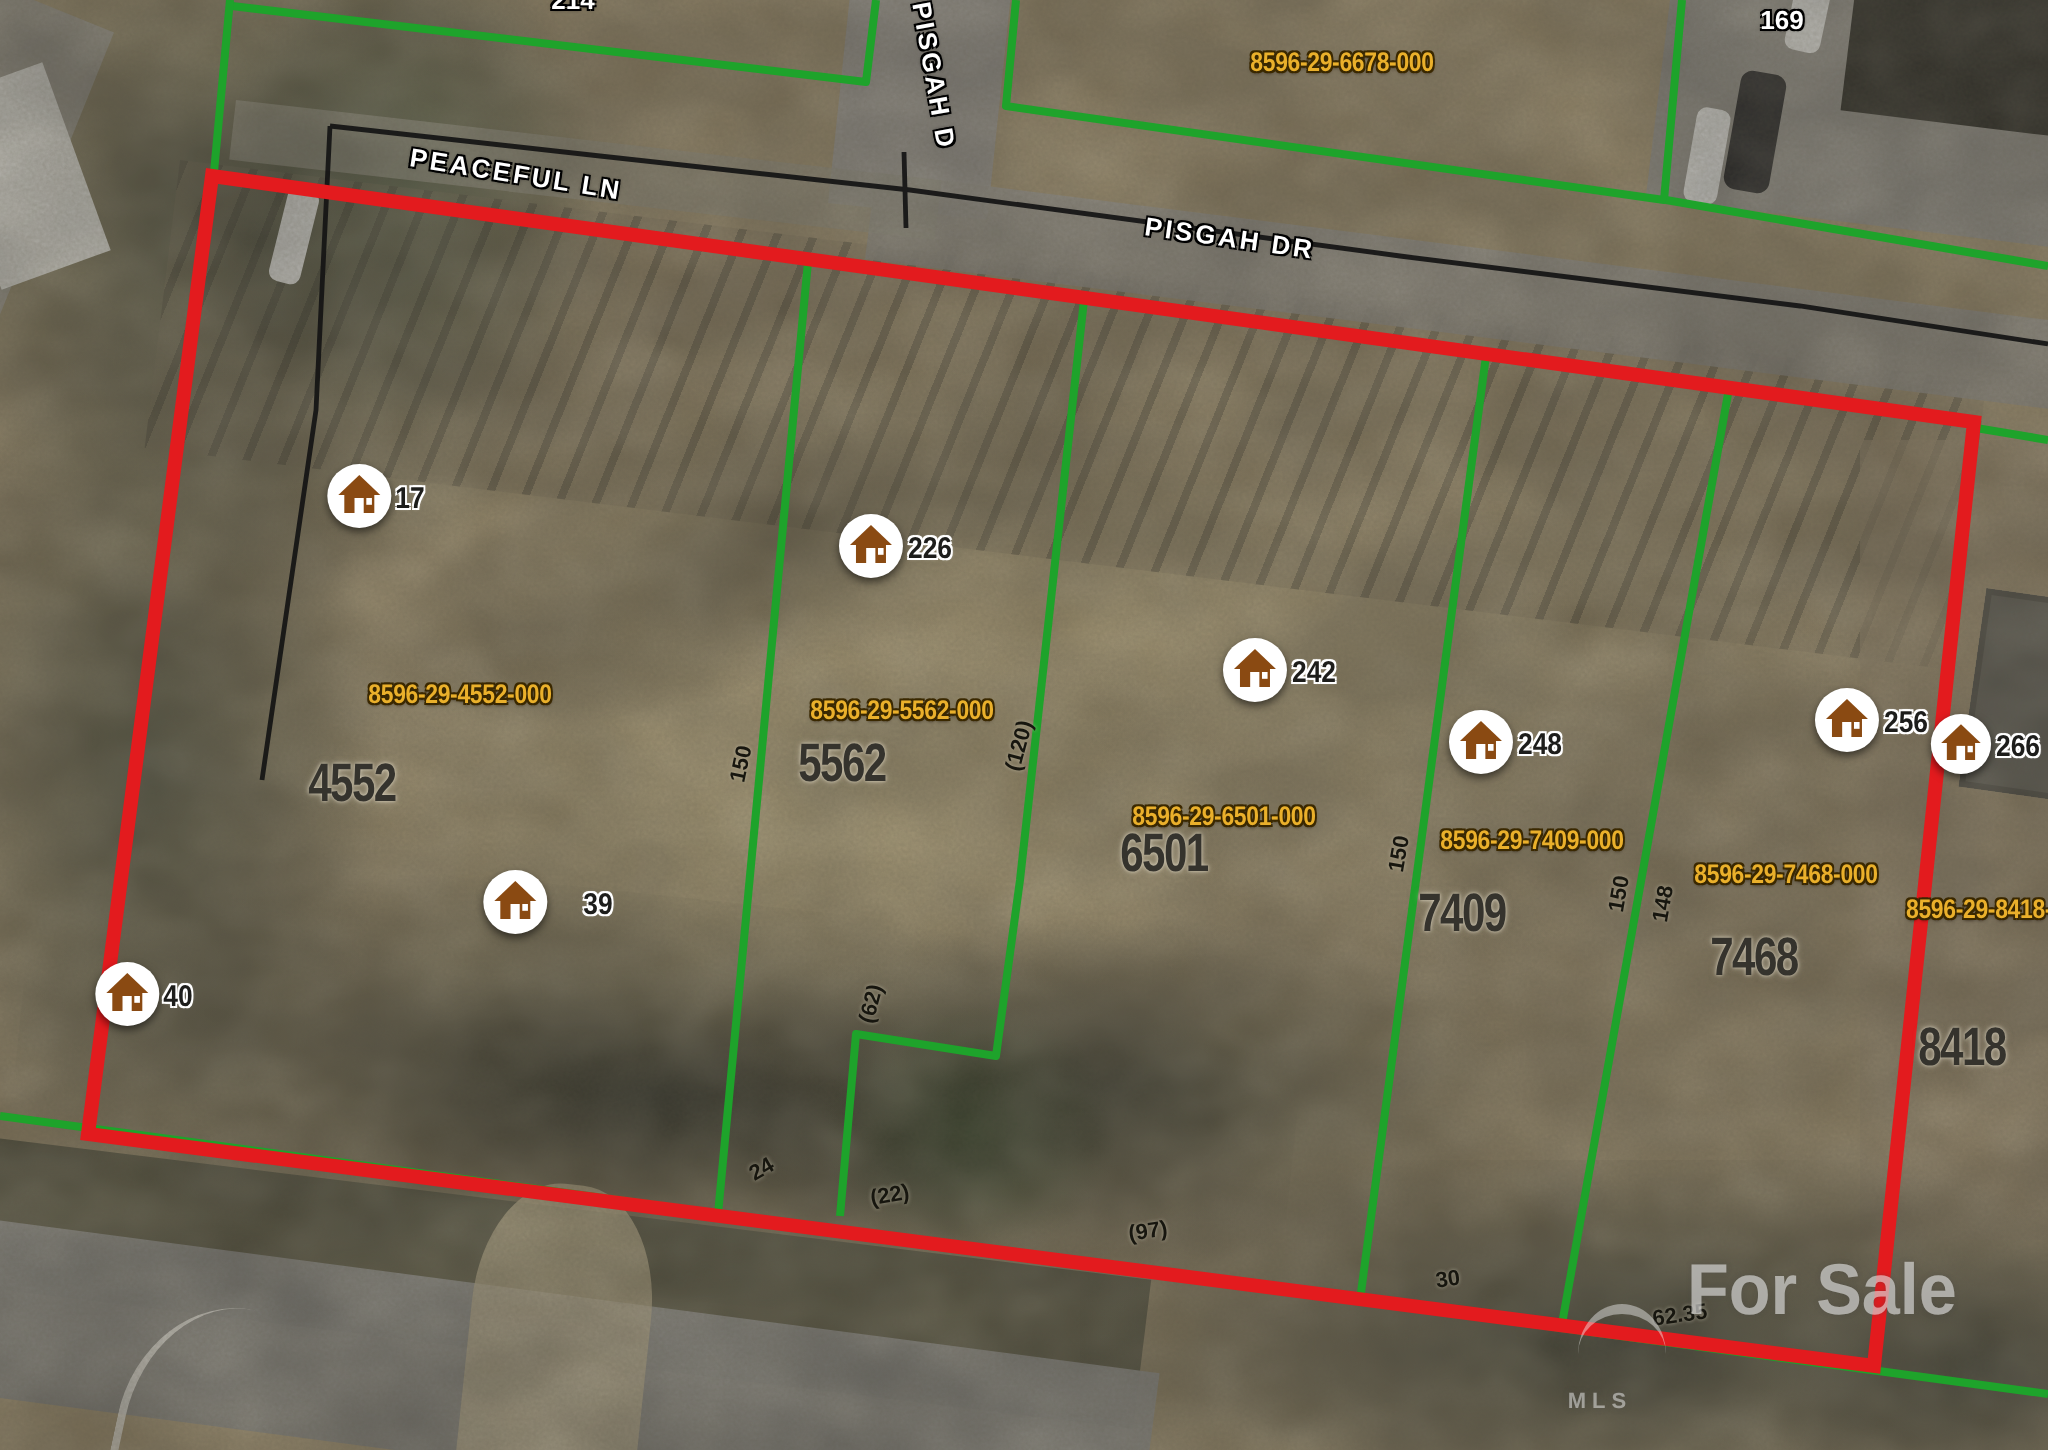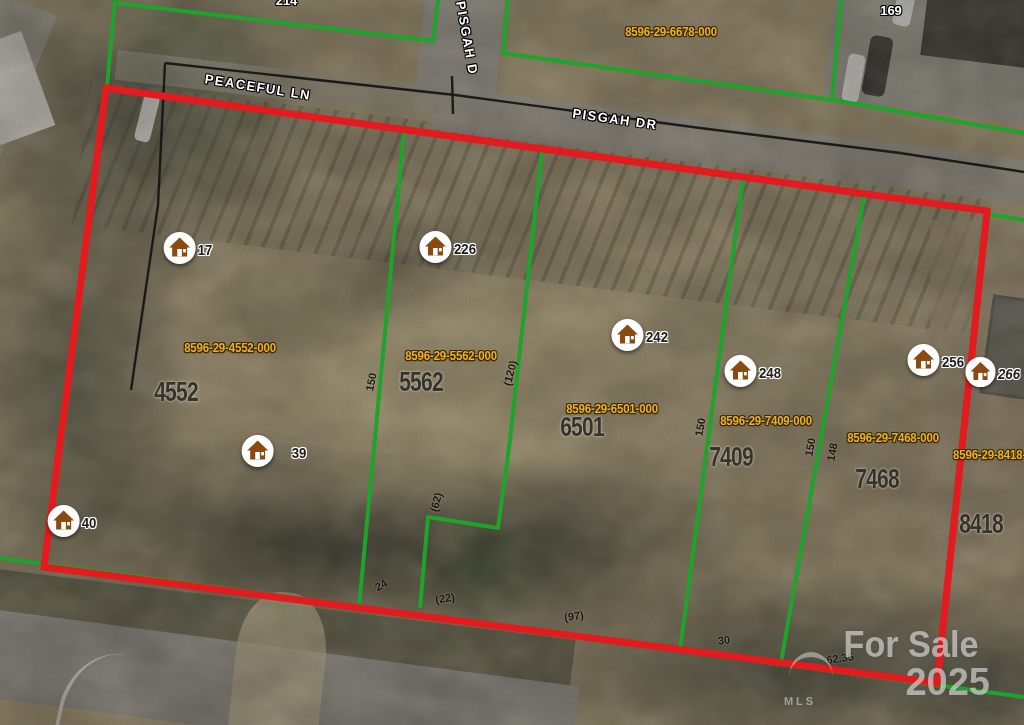--- a/index.html
+++ b/index.html
@@ -167,21 +167,21 @@
   <div class="marker" style="left:188px;top:231px;">
     <span class="ic"><svg width="34" height="34" viewBox="0 0 34 34">
           <circle cx="17" cy="17" r="16" fill="#fff"></circle>
           <path d="M17 6.5 L27.5 16.5 L6.5 16.5 Z" fill="#8a4a12"></path>
           <rect x="9.5" y="15" width="15" height="10.5" fill="#8a4a12"></rect>
           <rect x="14.6" y="18" width="4.6" height="7.5" fill="#fff"></rect>
           <rect x="20.5" y="18" width="2.8" height="3.4" fill="#fff"></rect>
         </svg></span>
     <span class="mnum">17</span>
   </div>
-  <div class="marker" style="left:448px;top:230px;">
+  <div class="marker" style="left:448px;top:256px;">
     <span class="ic"><svg width="34" height="34" viewBox="0 0 34 34">
           <circle cx="17" cy="17" r="16" fill="#fff"></circle>
           <path d="M17 6.5 L27.5 16.5 L6.5 16.5 Z" fill="#8a4a12"></path>
           <rect x="9.5" y="15" width="15" height="10.5" fill="#8a4a12"></rect>
           <rect x="14.6" y="18" width="4.6" height="7.5" fill="#fff"></rect>
           <rect x="20.5" y="18" width="2.8" height="3.4" fill="#fff"></rect>
         </svg></span>
     <span class="mnum">226</span>
   </div>
   <div class="marker" style="left:640px;top:318px;">
@@ -207,49 +207,48 @@
   <div class="marker" style="left:912px;top:343px;margin-left:24px;">
     <span class="ic"><svg width="34" height="34" viewBox="0 0 34 34">
           <circle cx="17" cy="17" r="16" fill="#fff"></circle>
           <path d="M17 6.5 L27.5 16.5 L6.5 16.5 Z" fill="#8a4a12"></path>
           <rect x="9.5" y="15" width="15" height="10.5" fill="#8a4a12"></rect>
           <rect x="14.6" y="18" width="4.6" height="7.5" fill="#fff"></rect>
           <rect x="20.5" y="18" width="2.8" height="3.4" fill="#fff"></rect>
         </svg></span>
     <span class="mnum">256</span>
   </div>
-  <div class="marker" style="left:993px;top:356px;font-style:italic;">
+  <div class="marker" style="left:993px;top:356px;">
     <span class="ic"><svg width="32" height="32" viewBox="0 0 34 34">
           <circle cx="17" cy="17" r="16" fill="#fff"></circle>
           <path d="M17 6.5 L27.5 16.5 L6.5 16.5 Z" fill="#8a4a12"></path>
           <rect x="9.5" y="15" width="15" height="10.5" fill="#8a4a12"></rect>
           <rect x="14.6" y="18" width="4.6" height="7.5" fill="#fff"></rect>
           <rect x="20.5" y="18" width="2.8" height="3.4" fill="#fff"></rect>
         </svg></span>
     <span class="mnum">266</span>
   </div>
   <div class="marker" style="left:274px;top:434px;gap:16px;">
     <span class="ic"><svg width="34" height="34" viewBox="0 0 34 34">
           <circle cx="17" cy="17" r="16" fill="#fff"></circle>
           <path d="M17 6.5 L27.5 16.5 L6.5 16.5 Z" fill="#8a4a12"></path>
           <rect x="9.5" y="15" width="15" height="10.5" fill="#8a4a12"></rect>
           <rect x="14.6" y="18" width="4.6" height="7.5" fill="#fff"></rect>
           <rect x="20.5" y="18" width="2.8" height="3.4" fill="#fff"></rect>
         </svg></span>
     <span class="mnum">39</span>
   </div>
-  <div class="marker" style="left:72px;top:504px;">
+  <div class="marker" style="left:72px;top:480px;">
     <span class="ic"><svg width="34" height="34" viewBox="0 0 34 34">
           <circle cx="17" cy="17" r="16" fill="#fff"></circle>
           <path d="M17 6.5 L27.5 16.5 L6.5 16.5 Z" fill="#8a4a12"></path>
           <rect x="9.5" y="15" width="15" height="10.5" fill="#8a4a12"></rect>
           <rect x="14.6" y="18" width="4.6" height="7.5" fill="#fff"></rect>
           <rect x="20.5" y="18" width="2.8" height="3.4" fill="#fff"></rect>
         </svg></span>
     <span class="mnum">40</span>
   </div>
 
   <div class="wm" style="left:982px;top:645px;transform:translate(-100%,-50%) scaleX(.95);font-size:36px;font-weight:bold;">For Sale</div>
-  <div class="wm" style="left:990px;top:682px;transform:translate(-100%,-50%);font-size:38px;font-weight:bold;">2025</div>
   <div class="blob" style="left:789px;top:652px;width:44px;height:20px;border-top:5px solid rgba(240,240,240,.45);border-radius:50% 50% 0 0/100% 100% 0 0;z-index:10;"></div>
   <div class="wm" style="left:800px;top:701px;transform:translate(-50%,-50%);font-size:11px;font-weight:bold;letter-spacing:3px;color:rgba(240,240,240,.5);text-align:right;">MLS</div>
 
 </div>
 
 </body></html>

